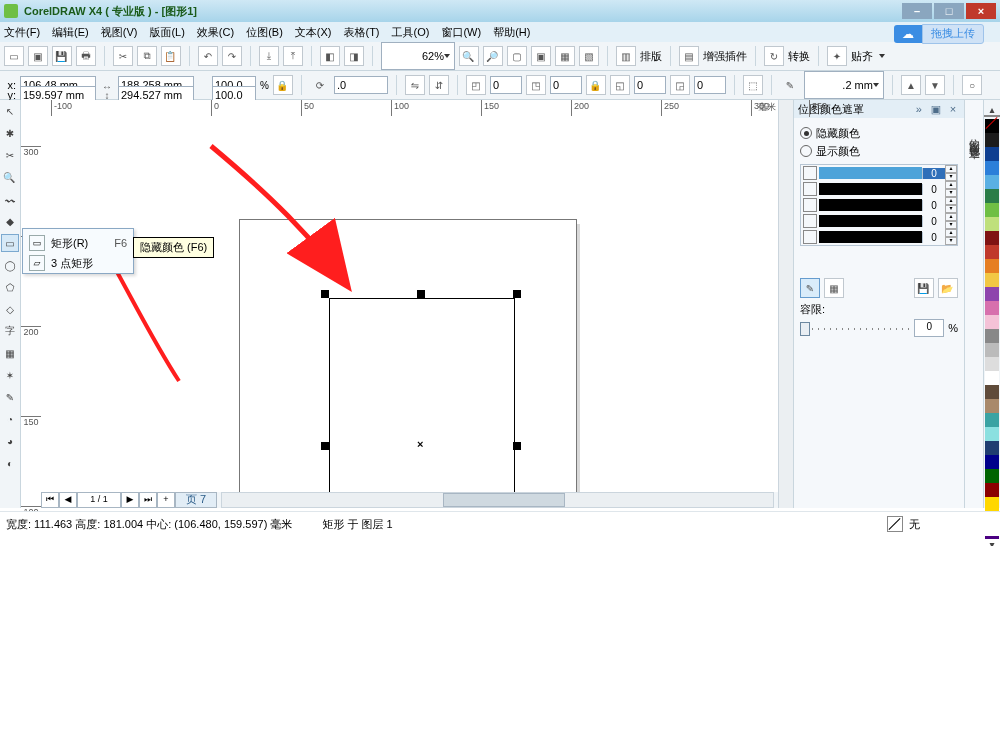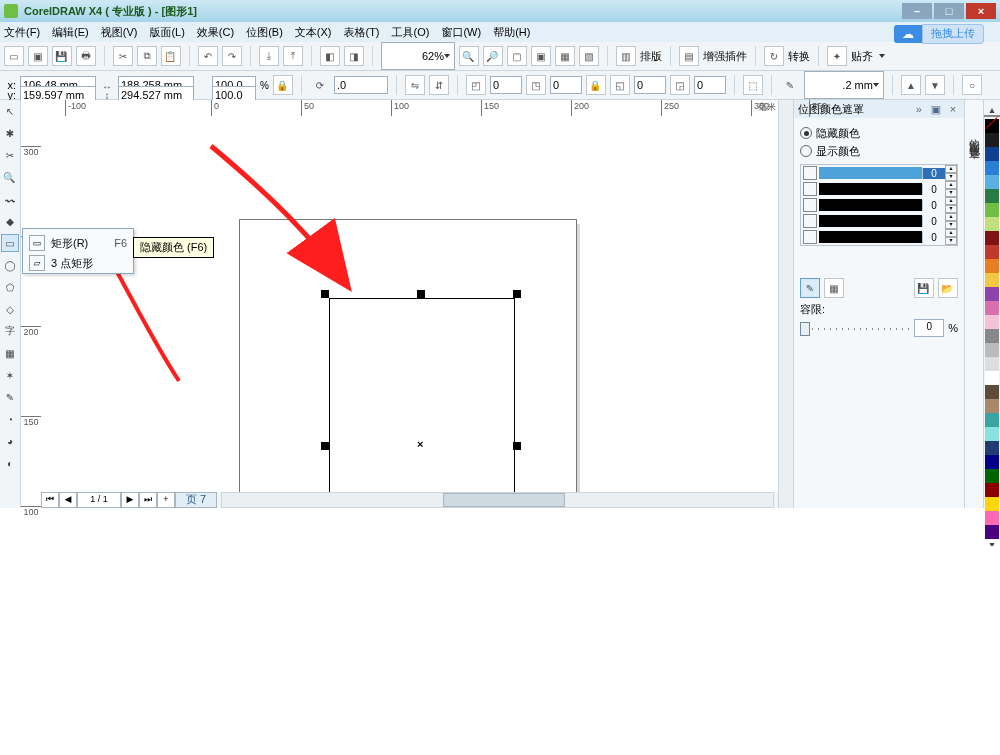--- a/index.html
+++ b/index.html
@@ -297,21 +297,21 @@
       <div class="tool">✶</div>
       <div class="tool">✎</div>
       <div class="tool">◔</div>
       <div class="tool">◕</div>
       <div class="tool">◐</div>
     </div>
 
     <div class="canvas-wrap">
 
       <div class="ruler-h">
-        <span class="tick" style="left:24px;">-100</span>
+        <span class="tick" style="left:10px;">-100</span>
         <span class="tick" style="left:170px;">0</span>
         <span class="tick" style="left:260px;">50</span>
         <span class="tick" style="left:350px;">100</span>
         <span class="tick" style="left:440px;">150</span>
         <span class="tick" style="left:530px;">200</span>
         <span class="tick" style="left:620px;">250</span>
         <span class="tick" style="left:710px;">300</span>
         <span class="tick" style="left:768px;">350</span>
         <span class="ruler-units">毫米</span>
       </div>
@@ -514,14 +514,22 @@
       <span class="fi-label">矩形(R)</span>
       <span class="fi-key">F6</span>
     </div>
     <div class="fly-item">
       <span class="fi-icon">▱</span>
       <span class="fi-label">3 点矩形</span>
     </div>
   </div>
   <div class="tooltip">隐藏颜色 (F6)</div>
 
+  <div class="status">
+    <span>宽度: 111.463 高度: 181.004 中心: (106.480, 159.597)  毫米</span>
+    <span>矩形 于 图层 1</span>
+    <span class="sw-out">
+      <span class="nonebox"></span>
+      <span>无</span>
+    </span>
+  </div>
 
 </div>
 
 </body></html>

